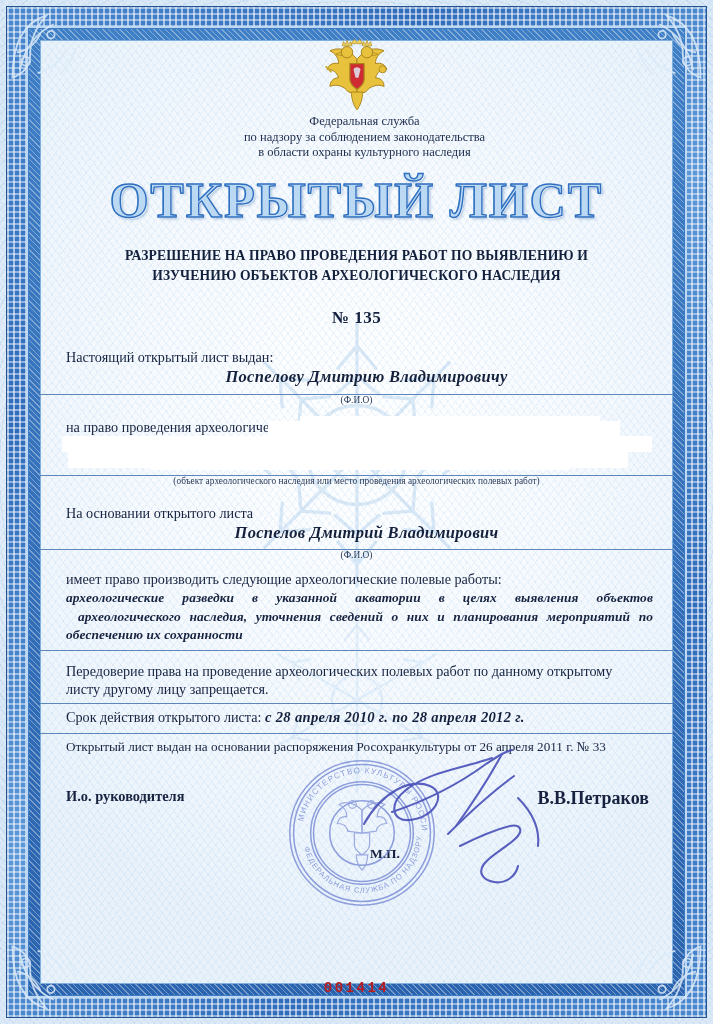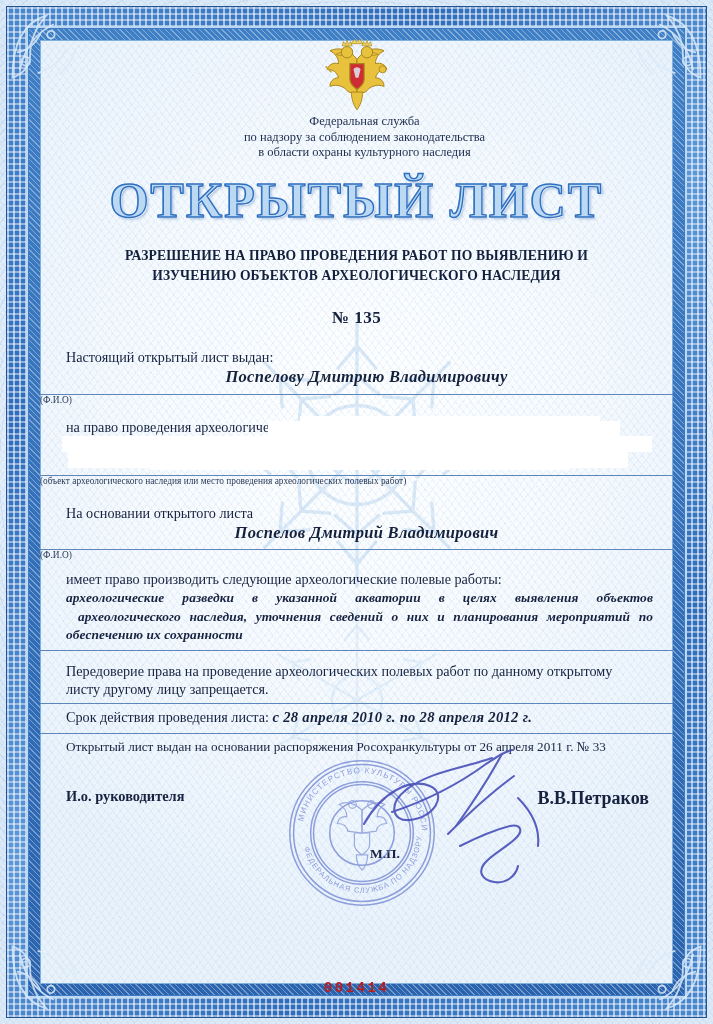--- a/index.html
+++ b/index.html
@@ -182,20 +182,21 @@
     letter-spacing: .3px;
     color: #15213c;
   }
   .centered { text-align: center; }
   .rule {
     border-bottom: 1px solid #5d87b8;
     height: 0;
     margin-top: 1px;
   }
   .caption {
+    text-align: center;
     font-size: 9.4px;
     line-height: 12px;
     color: #2a3a58;
     margin-top: 1px;
   }
   .just {
     text-align: justify;
     text-align-last: left;
   }
   .works {
@@ -412,21 +413,21 @@
     </div>
     <div class="body-text rule" style="top:609px; left:0px; right:0px;"></div>
 
     <div class="body-text" style="top:622px; left:26px; right:18px;">
       <div>Передоверие права на проведение археологических полевых работ по данному открытому</div>
       <div>листу другому лицу запрещается.</div>
     </div>
     <div class="body-text rule" style="top:662px; left:0px; right:0px;"></div>
 
     <div class="body-text" style="top:668px;">
-      <span>Срок действия проведения листа:</span>
+      <span>Срок действия открытого листа:</span>
       <span class="handwr" style="font-size:14.6px;">с  28 апреля 2010 г. по 28 апреля  2012 г.</span>
     </div>
     <div class="body-text rule" style="top:692px; left:0px; right:0px;"></div>
 
     <div class="body-text" style="top:698px; font-size:13.2px;">Открытый лист выдан на основании распоряжения Росохранкультуры от 26 апреля 2011 г. №  33</div>
 
     <div class="sig-left" style="top:748px;">И.о. руководителя</div>
     <div class="sig-right" style="top:748px;">В.В.Петраков</div>
     <div class="mp" style="left:330px; top:806px;">М.П.</div>
   </div>

